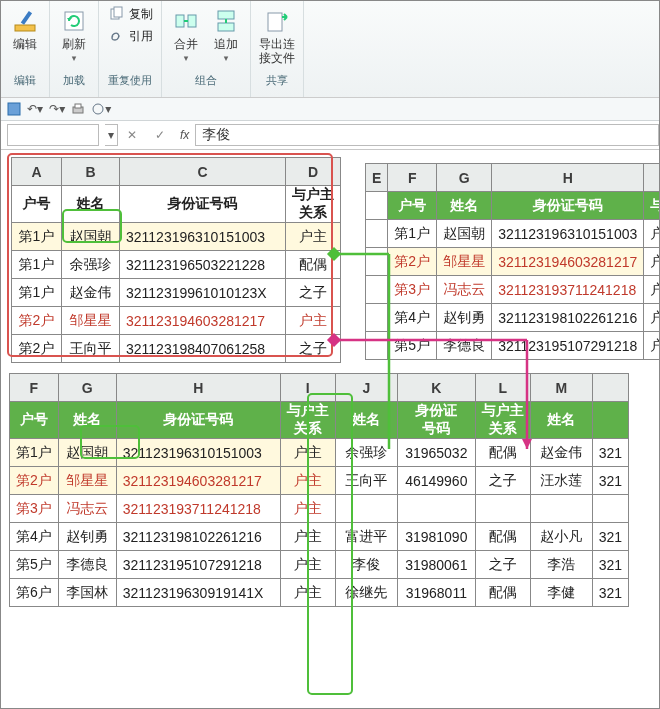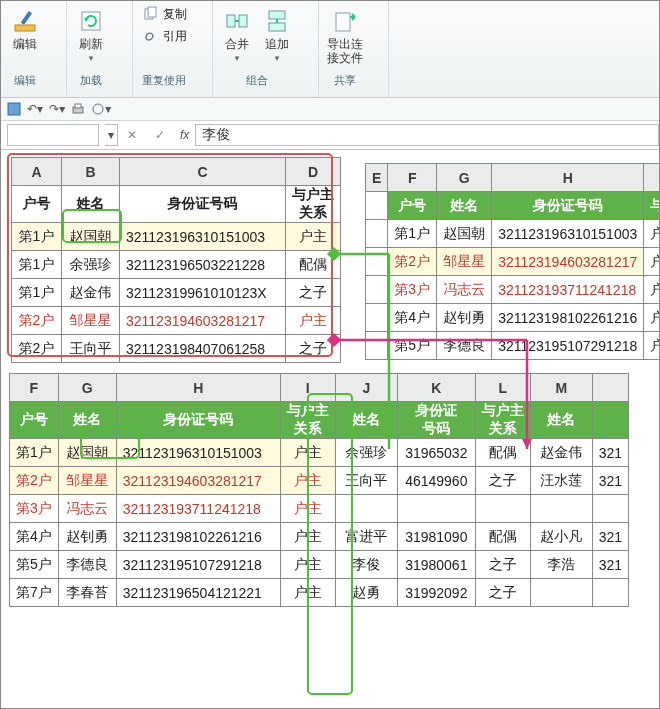--- a/index.html
+++ b/index.html
@@ -1,20 +1,20 @@
 <!DOCTYPE html>
 <html><head>
 <meta charset="utf-8">
 <style>
   html, body { margin: 0; padding: 0; font-family: "Microsoft YaHei", Arial, sans-serif; font-size: 12px; background: #f0f0f0; color: #222; }
   #app { position: relative; width: 660px; height: 709px; background: #fff; overflow: hidden; border: 1px solid #888; box-sizing: border-box; }
 
   
   .ribbon { height: 96px; background: linear-gradient(#f9fbfb,#eef2f3); border-bottom: 1px solid #ccc; display: flex; align-items: flex-start; }
-  .rb-group { display: flex; flex-direction: column; align-items: center; border-right: 1px solid #d7dee0; padding: 2px 21px 0 4px; height: 100%; box-sizing: border-box; }
+  .rb-group { display: flex; flex-direction: column; align-items: center; border-right: 1px solid #d7dee0; padding: 2px 4px 0 4px; height: 100%; box-sizing: border-box; }
   .rb-row { display: flex; height: 68px; }
   .rb-btn { display: flex; flex-direction: column; align-items: center; justify-content: flex-start; padding: 2px 4px; cursor: pointer; border-radius: 3px; line-height: 14px; text-align: center; color: #333; }
   .rb-btn .icn { width: 32px; height: 32px; display: flex; align-items: center; justify-content: center; }
   .rb-small { display:flex; align-items:center; padding:2px 4px; cursor:pointer; border-radius:3px;}
   .rb-small .si { width:18px;height:18px; display:flex;align-items:center;justify-content:center; margin-right:4px;}
   .rb-group-label { font-size: 11px; color: #4b6b78; padding: 2px 0 4px 0; }
 
   
   .qat { display:flex; align-items:center; height:22px; padding:0 6px; border-bottom:1px solid #d0d5d7; background:#f5f8f9;}
   .qat span { margin-right:6px; color:#555; display:flex; align-items:center; cursor:pointer;}
@@ -371,29 +371,29 @@
               <td class=" ">李德良</td>
               <td class=" lpad">321123195107291218</td>
               <td class=" ">户主</td>
               <td class=" ">李俊</td>
               <td class=" ">31980061</td>
               <td class=" ">之子</td>
               <td class=" ">李浩</td>
               <td class=" ">321</td>
             </tr>
             <tr>
-              <td class=" ">第7户</td>
-              <td class=" ">李春苔</td>
-              <td class=" lpad">321123196504121221</td>
+              <td class=" ">第6户</td>
+              <td class=" ">李国林</td>
+              <td class=" lpad">32112319630919141X</td>
               <td class=" ">户主</td>
-              <td class=" ">赵勇</td>
-              <td class=" ">31992092</td>
-              <td class=" ">之子</td>
-              <td class=" "></td>
-              <td class=" "></td>
+              <td class=" ">徐继先</td>
+              <td class=" ">31968011</td>
+              <td class=" ">配偶</td>
+              <td class=" ">李健</td>
+              <td class=" ">321</td>
             </tr>
           </tbody>
         </table>
       </div>
 
     <div class="green-box" style="left:6px; top:4px; width:322px; height:200px; border-color:#d9534f;"></div>
 
     <div class="green-box" style="left:61px; top:60px; width:56px; height:30px;"></div>
 
     <div class="green-box" style="left:79px; top:276px; width:56px; height:30px;"></div>

